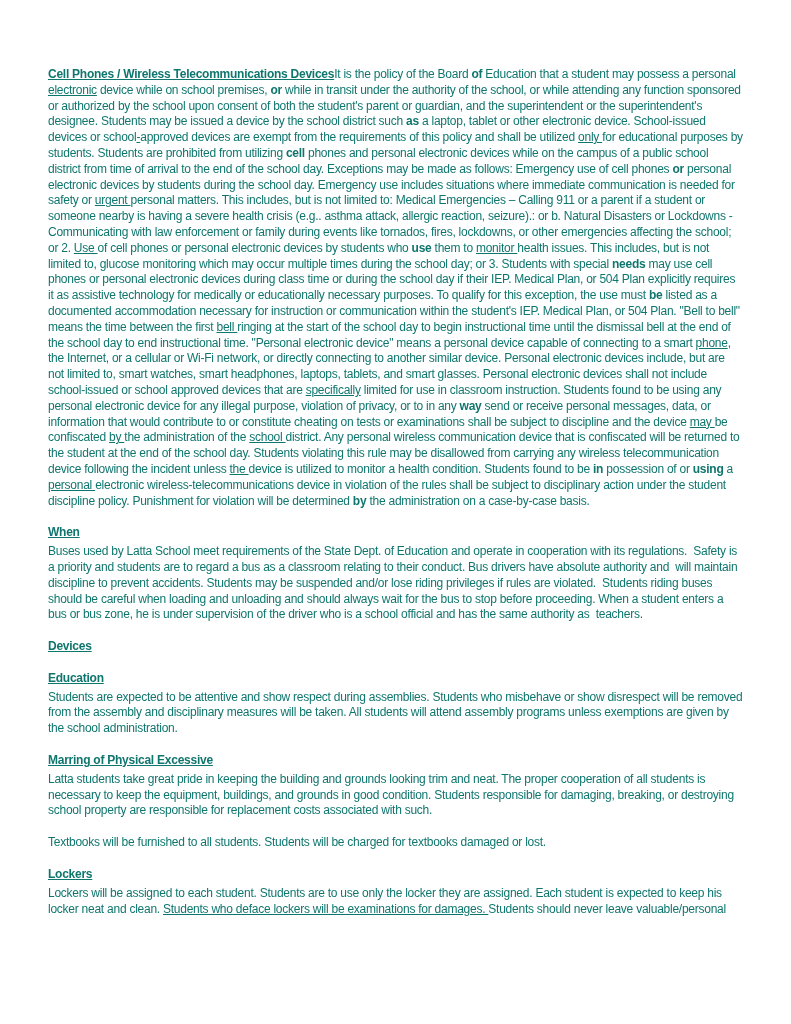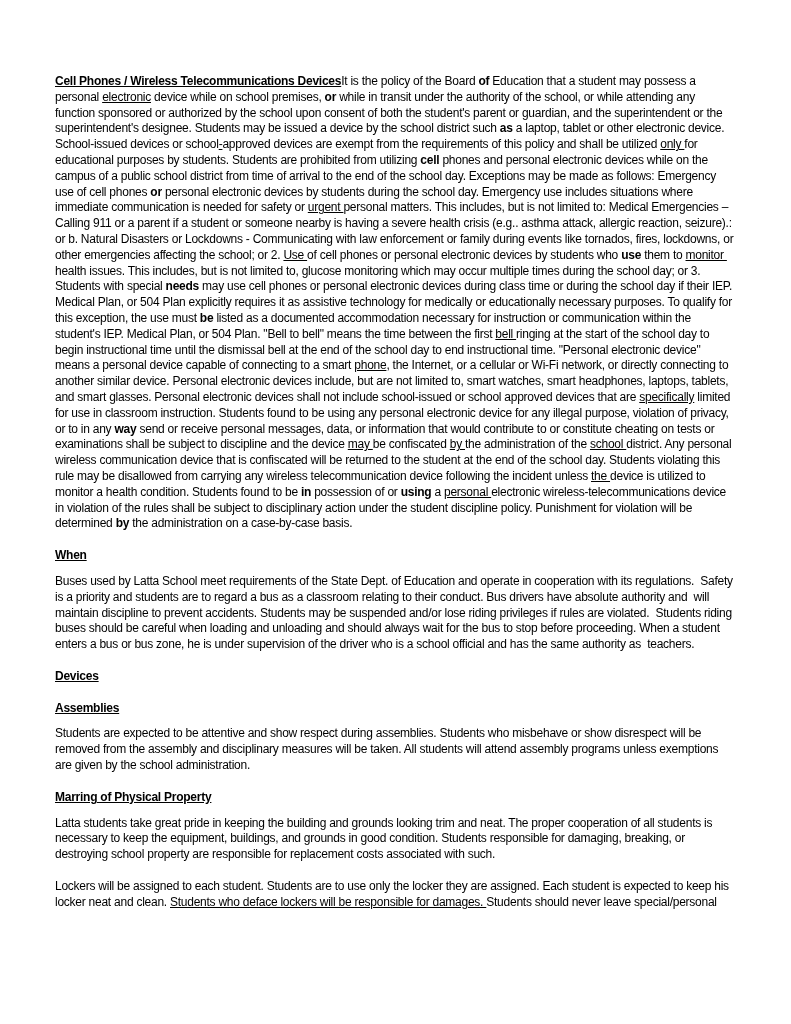--- a/index.html
+++ b/index.html
@@ -13,25 +13,25 @@
   .page {
     box-sizing: border-box;
     width: 791px;
     height: 1024px;
     padding: 64px 45px 0 45px;
     background: #ffffff;
   }
   .doc-section { margin: 0 0 16px 0; }
   .doc-section:last-child { margin-bottom: 0; }
   h2, p {
-    margin: 10px;
+    margin: 3px;
     font-size: 12px;
     line-height: 15.8px;
     letter-spacing: -0.25px;
-    color: #000000;
+    color: #0f766e;
     white-space: pre-wrap;
     text-align: left;
   }
   h2 {
     font-weight: 700;
     text-decoration: underline;
   }
   .b { font-weight: 700; }
   .u { text-decoration: underline; }
 </style>
@@ -44,26 +44,28 @@
         <p><span class="b u">Cell Phones / Wireless Telecommunications Devices</span><span>It is the policy of the Board </span><span class="b">of</span><span> Education that a student may possess a personal </span><span class="u">electronic</span><span> device while on school premises, </span><span class="b">or</span><span> while in transit under the authority of the school, or while attending any function sponsored or authorized by the school upon consent of both the student's parent or guardian, and the superintendent or the superintendent's designee. Students may be issued a device by the school district such </span><span class="b">as</span><span> a laptop, tablet or other electronic device. School-issued devices or school</span><span class="u">-</span><span>approved devices are exempt from the requirements of this policy and shall be utilized </span><span class="u">only </span><span>for educational purposes by students. Students are prohibited from utilizing </span><span class="b">cell</span><span> phones and personal electronic devices while on the campus of a public school district from time of arrival to the end of the school day. Exceptions may be made as follows: Emergency use of cell phones </span><span class="b">or</span><span> personal electronic devices by students during the school day. Emergency use includes situations where immediate communication is needed for safety or </span><span class="u">urgent </span><span>personal matters. This includes, but is not limited to: Medical Emergencies – Calling 911 or a parent if a student or someone nearby is having a severe health crisis (e.g.. asthma attack, allergic reaction, seizure).: or b. Natural Disasters or Lockdowns - Communicating with law enforcement or family during events like tornados, fires, lockdowns, or other emergencies affecting the school; or 2. </span><span class="u">Use </span><span>of cell phones or personal electronic devices by students who </span><span class="b">use</span><span> them to </span><span class="u">monitor </span><span>health issues. This includes, but is not limited to, glucose monitoring which may occur multiple times during the school day; or 3. Students with special </span><span class="b">needs</span><span> may use cell phones or personal electronic devices during class time or during the school day if their IEP. Medical Plan, or 504 Plan explicitly requires it as assistive technology for medically or educationally necessary purposes. To qualify for this exception, the use must </span><span class="b">be</span><span> listed as a documented accommodation necessary for instruction or communication within the student's IEP. Medical Plan, or 504 Plan. "Bell to bell" means the time between the first </span><span class="u">bell </span><span>ringing at the start of the school day to begin instructional time until the dismissal bell at the end of the school day to end instructional time. "Personal electronic device" means a personal device capable of connecting to a smart </span><span class="u">phone</span><span>, the Internet, or a cellular or Wi-Fi network, or directly connecting to another similar device. Personal electronic devices include, but are not limited to, smart watches, smart headphones, laptops, tablets, and smart glasses. Personal electronic devices shall not include school-issued or school approved devices that are </span><span class="u">specifically</span><span> limited for use in classroom instruction. Students found to be using any personal electronic device for any illegal purpose, violation of privacy, or to in any </span><span class="b">way</span><span> send or receive personal messages, data, or information that would contribute to or constitute cheating on tests or examinations shall be subject to discipline and the device </span><span class="u">may </span><span>be confiscated </span><span class="u">by </span><span>the administration of the </span><span class="u">school </span><span>district. Any personal wireless communication device that is confiscated will be returned to the student at the end of the school day. Students violating this rule may be disallowed from carrying any wireless telecommunication device following the incident unless </span><span class="u">the </span><span>device is utilized to monitor a health condition. Students found to be </span><span class="b">in</span><span> possession of or </span><span class="b">using</span><span> a </span><span class="u">personal </span><span>electronic wireless-telecommunications device in violation of the rules shall be subject to disciplinary action under the student discipline policy. Punishment for violation will be determined </span><span class="b">by</span><span> the administration on a case-by-case basis.</span></p>
       </section>
       <section class="doc-section">
         <h2>When</h2>
         <p><span>Buses used by Latta School meet requirements of the State Dept. of Education and operate in cooperation with its regulations.  Safety is a priority and students are to regard a bus as a classroom relating to their conduct. Bus drivers have absolute authority and  will maintain discipline to prevent accidents. Students may be suspended and/or lose riding privileges if rules are violated.  Students riding buses should be careful when loading and unloading and should always wait for the bus to stop before proceeding. When a student enters a bus or bus zone, he is under supervision of the driver who is a school official and has the same authority as  teachers.</span></p>
       </section>
       <section class="doc-section">
         <h2>Devices</h2>
       </section>
       <section class="doc-section">
-        <h2>Assemblies</h2>
+        <h2>Education</h2>
         <p><span>Students are expected to be attentive and show respect during assemblies. Students who misbehave or show disrespect will be removed from the assembly and disciplinary measures will be taken. All students will attend assembly programs unless exemptions are given by the school administration.</span></p>
       </section>
       <section class="doc-section">
-        <h2>Marring of Physical Property</h2>
+        <h2>Marring of Physical Excessive</h2>
         <p><span>Latta students take great pride in keeping the building and grounds looking trim and neat. The proper cooperation of all students is necessary to keep the equipment, buildings, and grounds in good condition. Students responsible for damaging, breaking, or destroying school property are responsible for replacement costs associated with such.</span></p>
       </section>
       <section class="doc-section">
+        <p><span>Textbooks will be furnished to all students. Students will be charged for textbooks damaged or lost.</span></p>
       </section>
       <section class="doc-section">
-        <p><span>Lockers will be assigned to each student. Students are to use only the locker they are assigned. Each student is expected to keep his locker neat and clean. </span><span class="u">Students who deface lockers will be responsible for damages. </span><span>Students should never leave special/personal</span></p>
+        <h2>Lockers</h2>
+        <p><span>Lockers will be assigned to each student. Students are to use only the locker they are assigned. Each student is expected to keep his locker neat and clean. </span><span class="u">Students who deface lockers will be examinations for damages. </span><span>Students should never leave valuable/personal</span></p>
       </section>
     </div>
 </div>
 
 </body></html>

